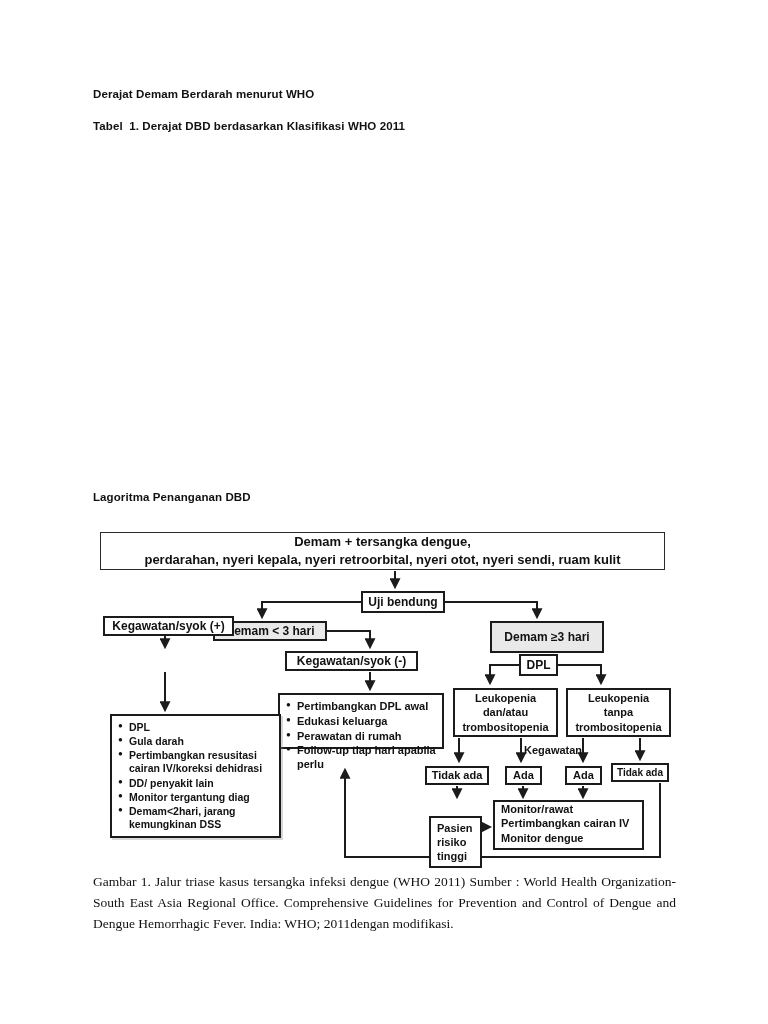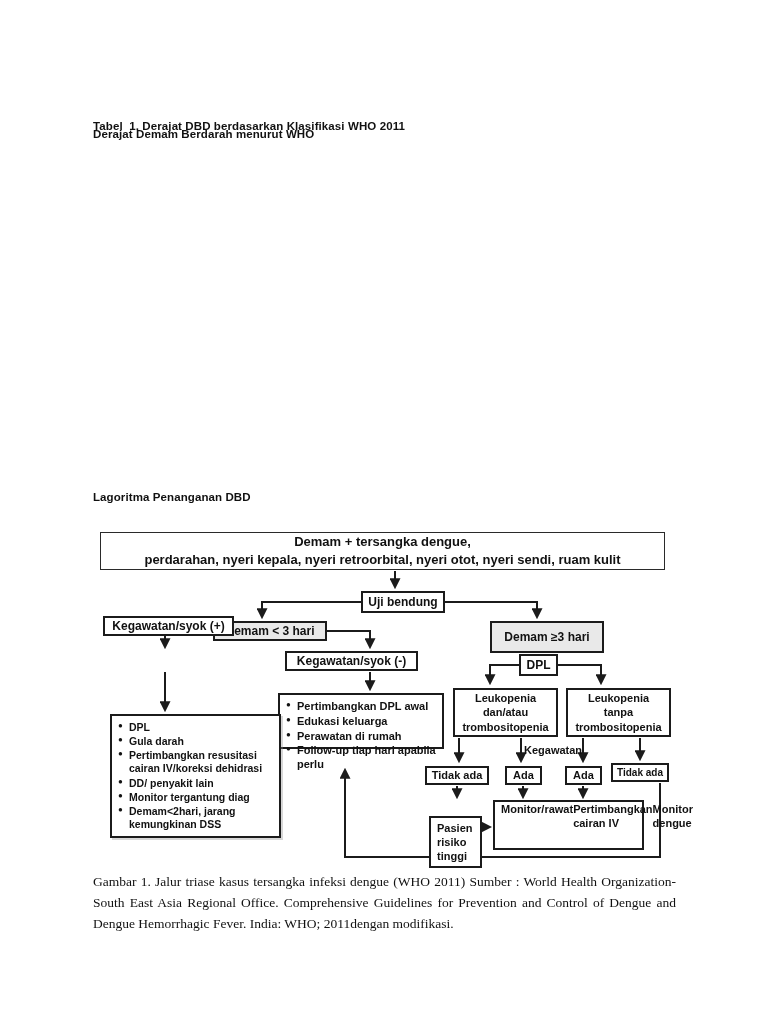--- a/index.html
+++ b/index.html
@@ -46,21 +46,21 @@
     line-height:1.55; text-align:justify; color:#111;
   }
   svg.connectors { position:absolute; left:0; top:0; pointer-events:none; }
   svg.connectors polyline, svg.connectors line { stroke:#1b1b1b; stroke-width:2; fill:none; }
 </style>
 </head>
 <body>
 
 <div class="page">
 
-  <div class="heading" style="top:88px;margin-top:40px;">Derajat Demam Berdarah menurut WHO</div>
+  <div class="heading" style="top:88px;">Derajat Demam Berdarah menurut WHO</div>
   <div class="heading" style="top:120px;">Tabel  1. Derajat DBD berdasarkan Klasifikasi WHO 2011</div>
   <div class="heading" style="top:491px;">Lagoritma Penanganan DBD</div>
 
   <svg class="connectors" width="768" height="1024">
     <defs>
       <marker id="ah" viewBox="0 0 10 10" refX="8" refY="5" markerWidth="5.5" markerHeight="5.5" orient="auto-start-reverse">
         <path d="M0,0 L10,5 L0,10 z" fill="#1b1b1b"></path>
       </marker>
     </defs>
 
@@ -154,21 +154,21 @@
   <div class="fc-box" style="left:425px; top:766px; width:64px; height:19px; font-size:11px;">Tidak ada</div>
 
   <div class="fc-box" style="left:505px; top:766px; width:37px; height:19px; font-size:11px;">Ada</div>
 
   <div class="fc-box" style="left:565px; top:766px; width:37px; height:19px; font-size:11px;">Ada</div>
 
   <div class="fc-box" style="left:611px; top:763px; width:58px; height:19px; font-size:10px;">Tidak ada</div>
 
   <div class="fc-box left-text" style="left:429px; top:800px; width:53px; height:52px; font-size:11px; line-height:1.3;margin-top:16px;">Pasien risiko tinggi</div>
 
-  <div class="fc-box left-text" style="left:493px; top:800px; width:151px; height:50px; font-size:11px; flex-direction:row; align-items:flex-start; line-height:1.3;">
+  <div class="fc-box left-text" style="left:493px; top:800px; width:151px; height:50px; font-size:11px; flex-direction:column; align-items:flex-start; line-height:1.3;">
     <span>Monitor/rawat</span>
     <span>Pertimbangkan cairan IV</span>
     <span>Monitor dengue</span>
   </div>
 
   <div class="caption">Gambar 1. Jalur triase kasus tersangka infeksi dengue (WHO 2011) Sumber : World Health Organization-South East Asia Regional Office. Comprehensive Guidelines for Prevention and Control of Dengue and Dengue Hemorrhagic Fever. India: WHO; 2011dengan modifikasi.</div>
 
 </div>
 
 </body></html>

